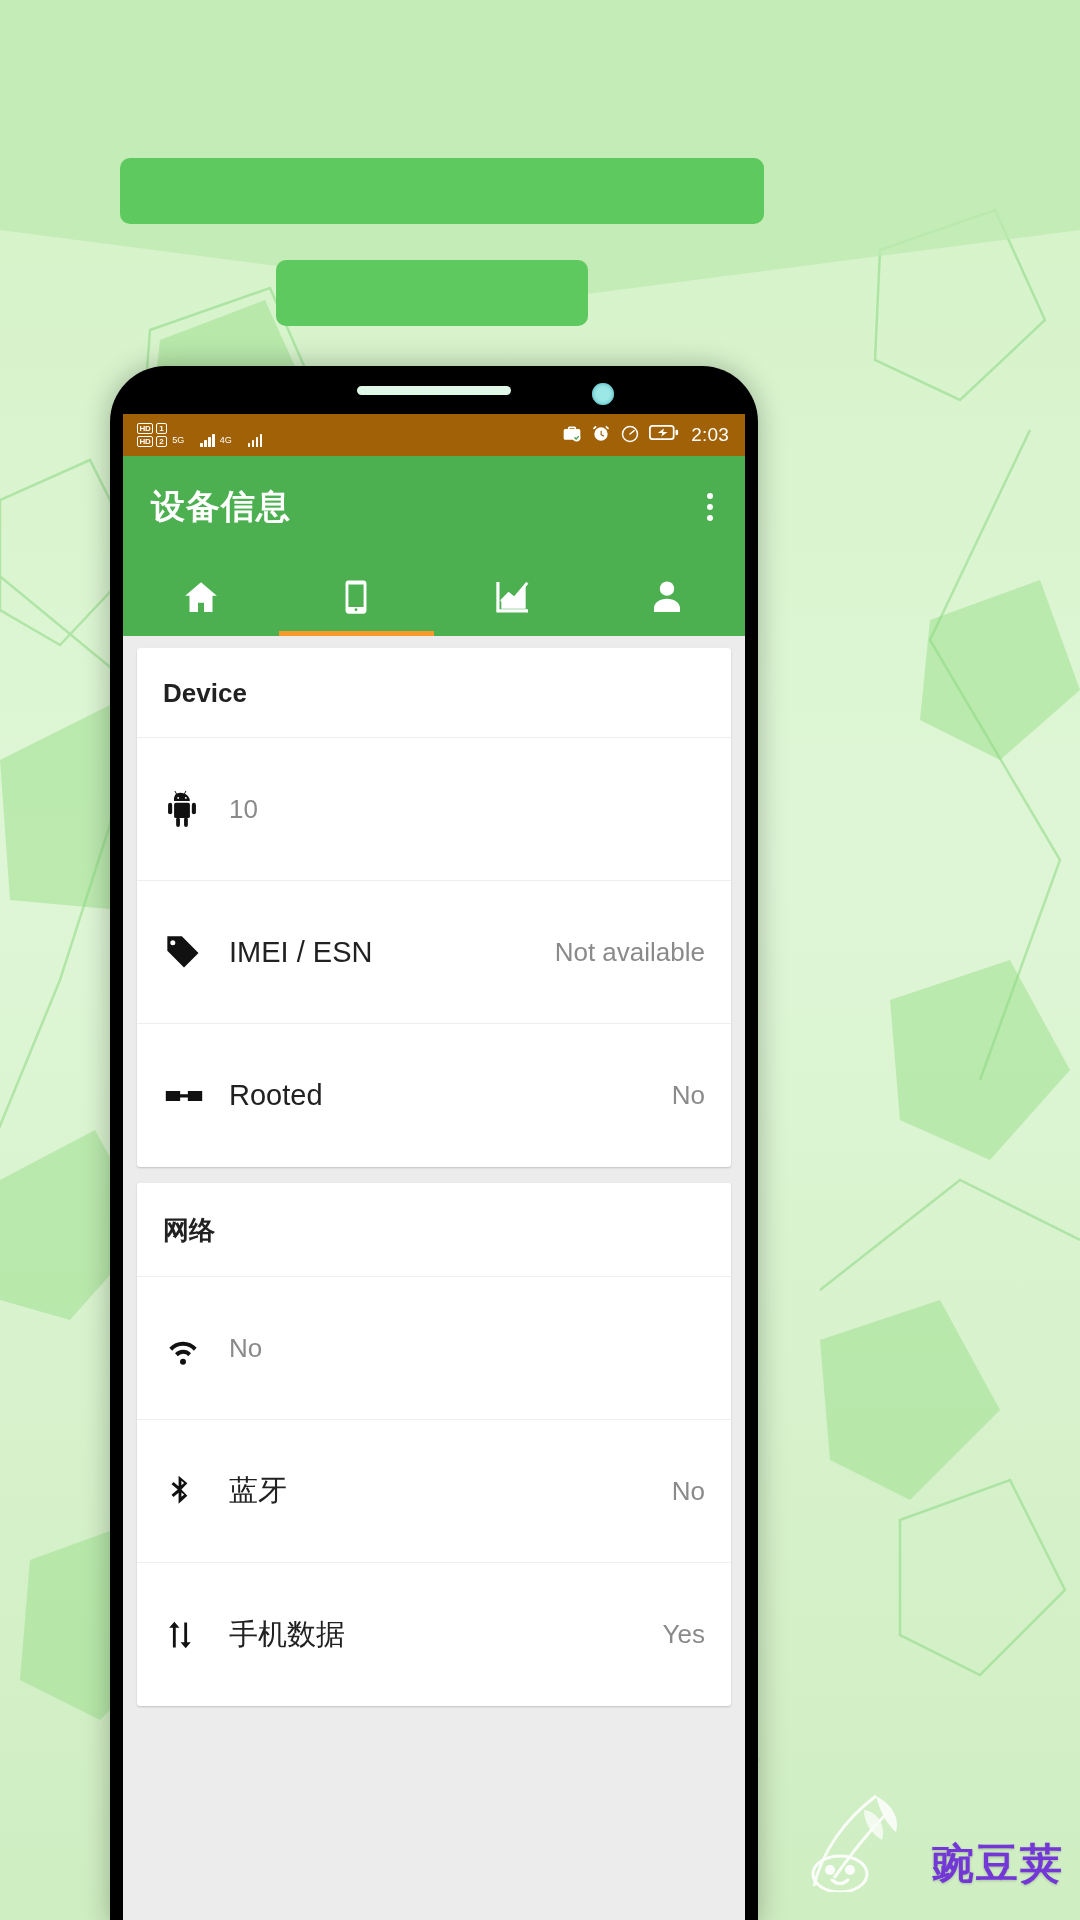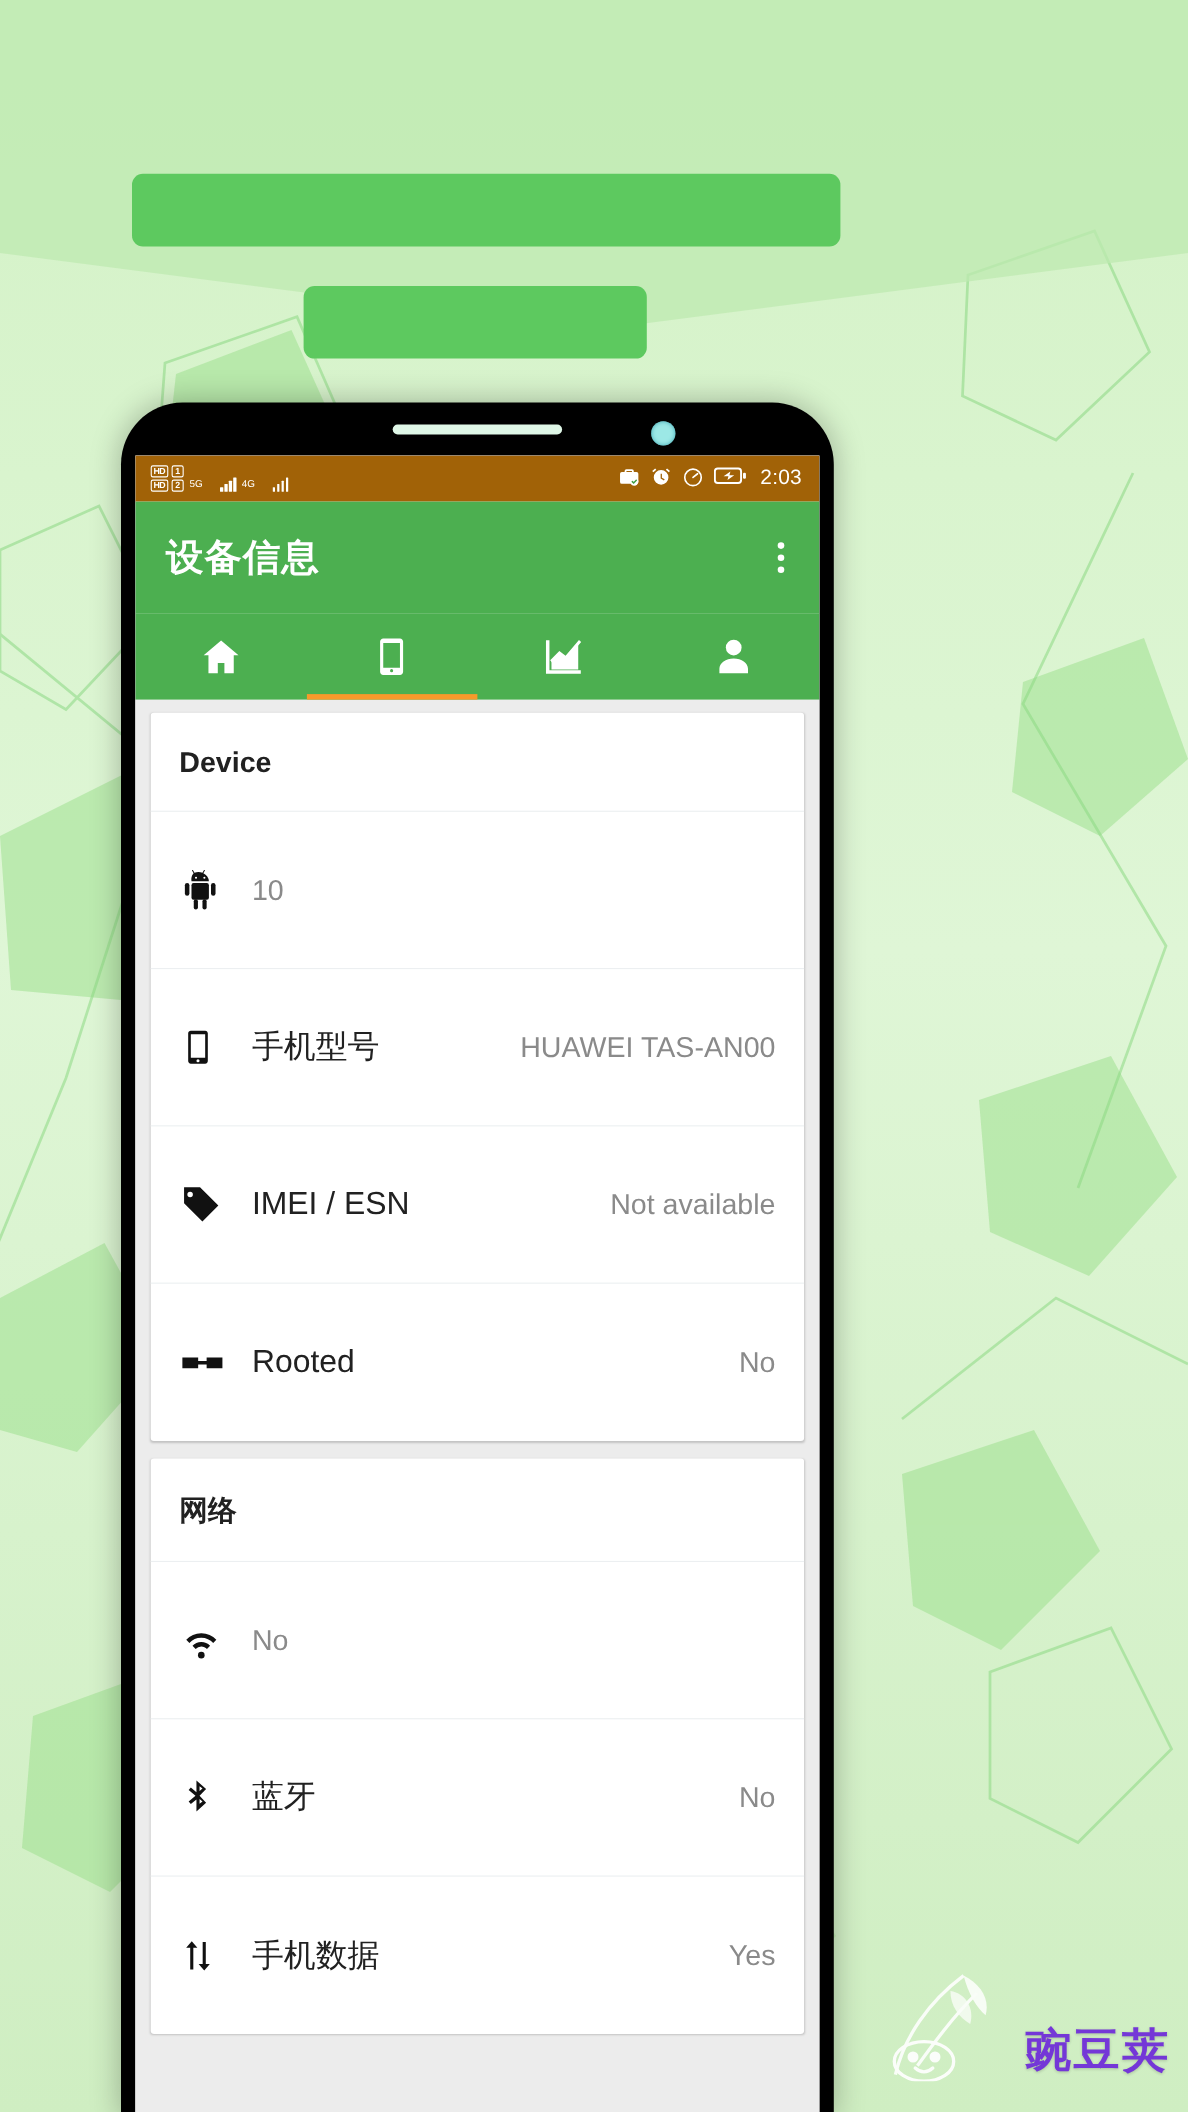--- a/index.html
+++ b/index.html
@@ -282,29 +282,20 @@
               <rect x="7" y="8.1" width="10" height="9.6" rx="1.2"></rect>
               <rect x="3.2" y="8.1" width="2.6" height="7.2" rx="1.3"></rect>
               <rect x="18.2" y="8.1" width="2.6" height="7.2" rx="1.3"></rect>
               <rect x="8.3" y="17.3" width="2.4" height="6" rx="1.2"></rect>
               <rect x="13.3" y="17.3" width="2.4" height="6" rx="1.2"></rect>
             </svg>
           </span>
           <span class="row-value">10</span>
         </div>
 
-        <div class="row">
-          <span class="row-icon">
-            <svg width="34" height="34" viewBox="0 0 24 24">
-              <path d="M7.4 1.4h9.2c1 0 1.7.8 1.7 1.7v17.8c0 1-.8 1.7-1.7 1.7H7.4c-1 0-1.7-.8-1.7-1.7V3.1c0-1 .8-1.7 1.7-1.7zm0 2.3v15.1h9.2V3.7H7.4zM12 19.7a1 1 0 1 0 0 2 1 1 0 0 0 0-2z"></path>
-            </svg>
-          </span>
-          <span class="row-label">手机型号</span>
-          <span class="row-value">HUAWEI TAS-AN00</span>
-        </div>
 
         <div class="row">
           <span class="row-icon">
             <svg width="40" height="40" viewBox="0 0 24 24">
               <path d="M2.6 2.6h8.7l10 10-8.7 8.7-10-10zM5.9 5a1.5 1.5 0 1 0 0 3 1.5 1.5 0 0 0 0-3z"></path>
             </svg>
           </span>
           <span class="row-label">IMEI / ESN</span>
           <span class="row-value">Not available</span>
         </div>

